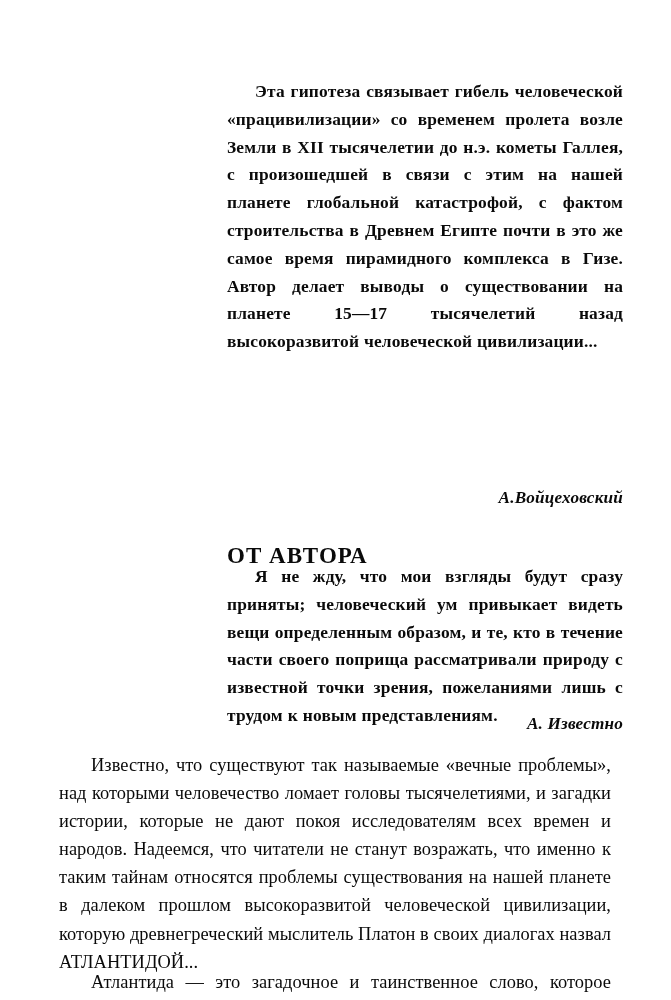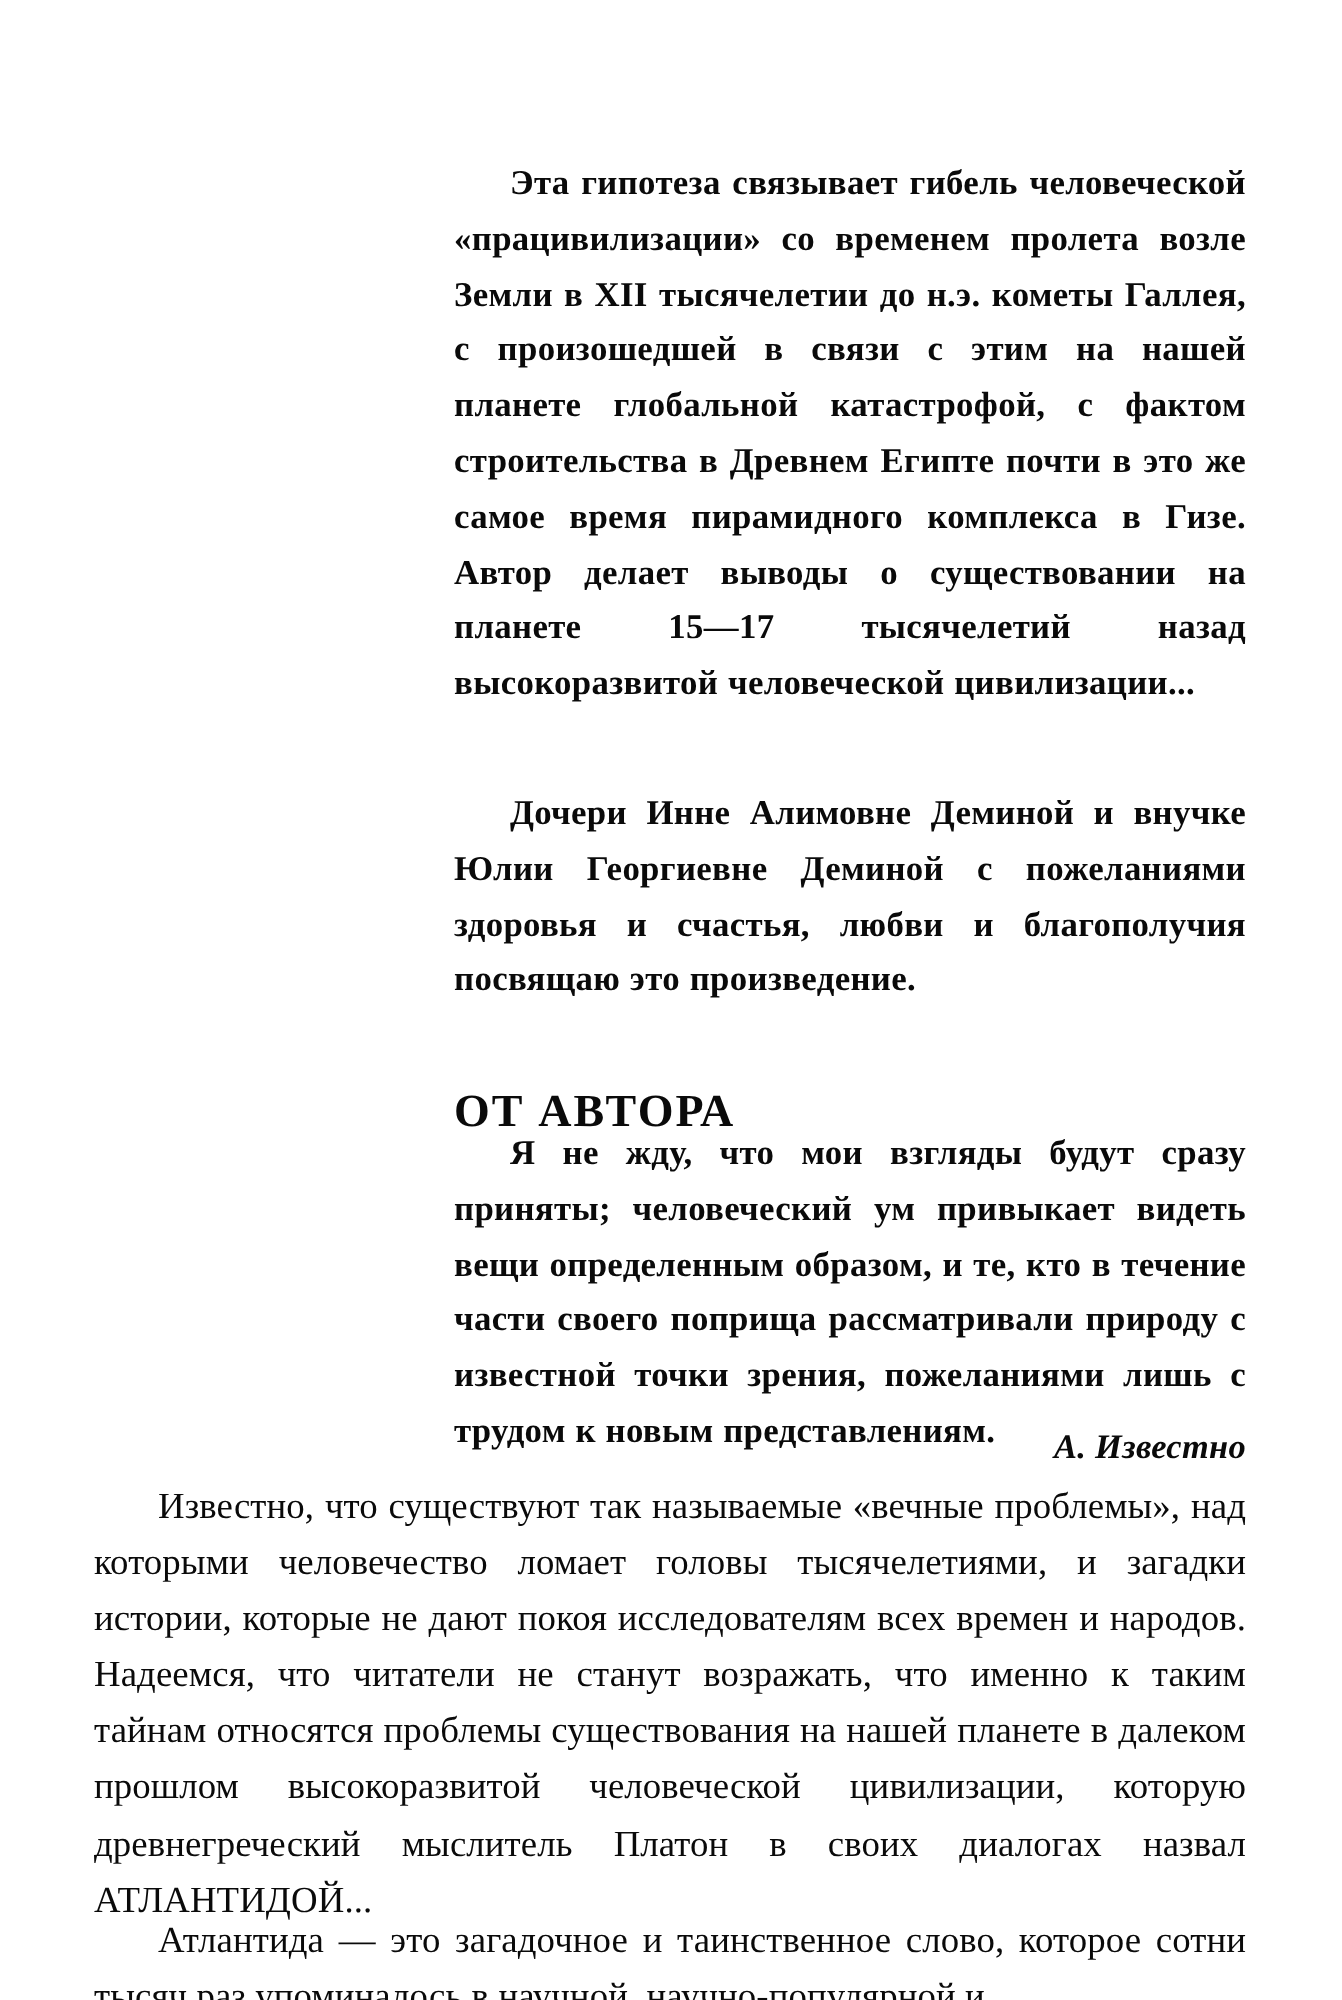--- a/index.html
+++ b/index.html
@@ -78,21 +78,21 @@
     left: 47px;
     width: 576px;
     text-align: justify;
     text-justify: inter-word;
     font-weight: normal;
     font-size: 18.4px;
     line-height: 28.1px;
     letter-spacing: 0.003em;
   }
   .body-block > p {
-    margin: 0;
+    margin: 12px;
     text-indent: 32px;
   }
   .body-block > p.last-line-left {
     text-align-last: left;
   }
 
   
   #annotation        { top: 78px; }
   #dedication        { top: 393px; }
   #dedication-author { top: 487px; }
@@ -104,24 +104,22 @@
 </style>
 </head>
 <body>
 
 <div class="page">
 
   <div class="narrow-block" id="annotation">
     <p class="last-line-left">Эта гипотеза связывает гибель человеческой «працивилизации» со временем пролета возле Земли в XII тысячелетии до н.э. кометы Галлея, с произошедшей в связи с этим на нашей планете глобальной катастрофой, с фактом строительства в Древнем Египте почти в это же самое время пирамидного комплекса в Гизе. Автор делает выводы о существовании на планете 15—17 тысячелетий назад высокоразвитой человеческой цивилизации...</p>
   </div>
 
-  <div class="narrow-block" id="dedication">
-    <p class="last-line-left">Дочери Инне Алимовне Деминой и внучке Юлии Георгиевне Деминой с пожеланиями здоровья и счастья, любви и благополучия посвящаю это произведение.</p>
-  </div>
 
+  <div class="attribution" id="dedication-author">А.Войцеховский</div>
 
   <h1 class="section-heading" id="author-heading">ОТ АВТОРА</h1>
 
   <div class="narrow-block" id="epigraph">
     <p class="last-line-left">Я не жду, что мои взгляды будут сразу приняты; человеческий ум привыкает видеть вещи определенным образом, и те, кто в течение части своего поприща рассматривали природу с известной точки зрения, пожеланиями лишь с трудом к новым представлениям.</p>
   </div>
 
   <div class="attribution" id="epigraph-author">А. Известно</div>
 
   <div class="body-block" id="body-1">

